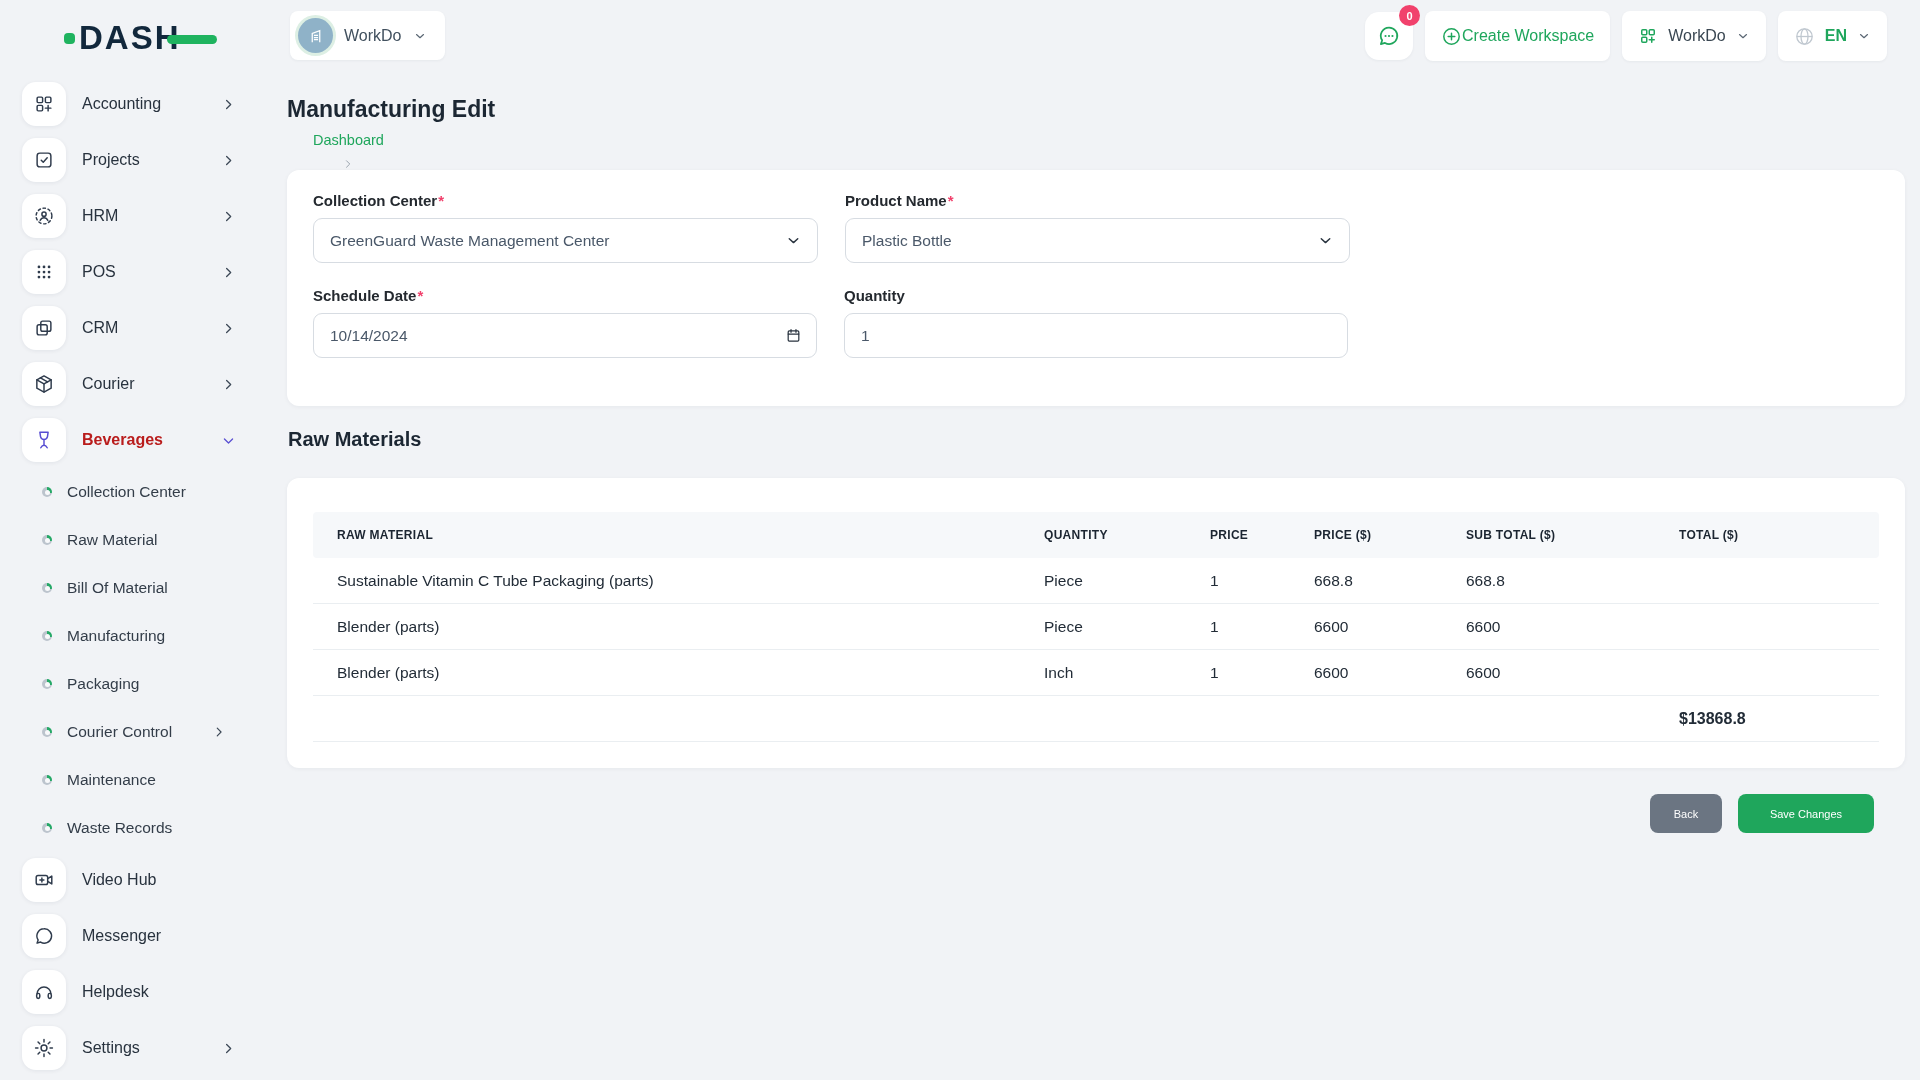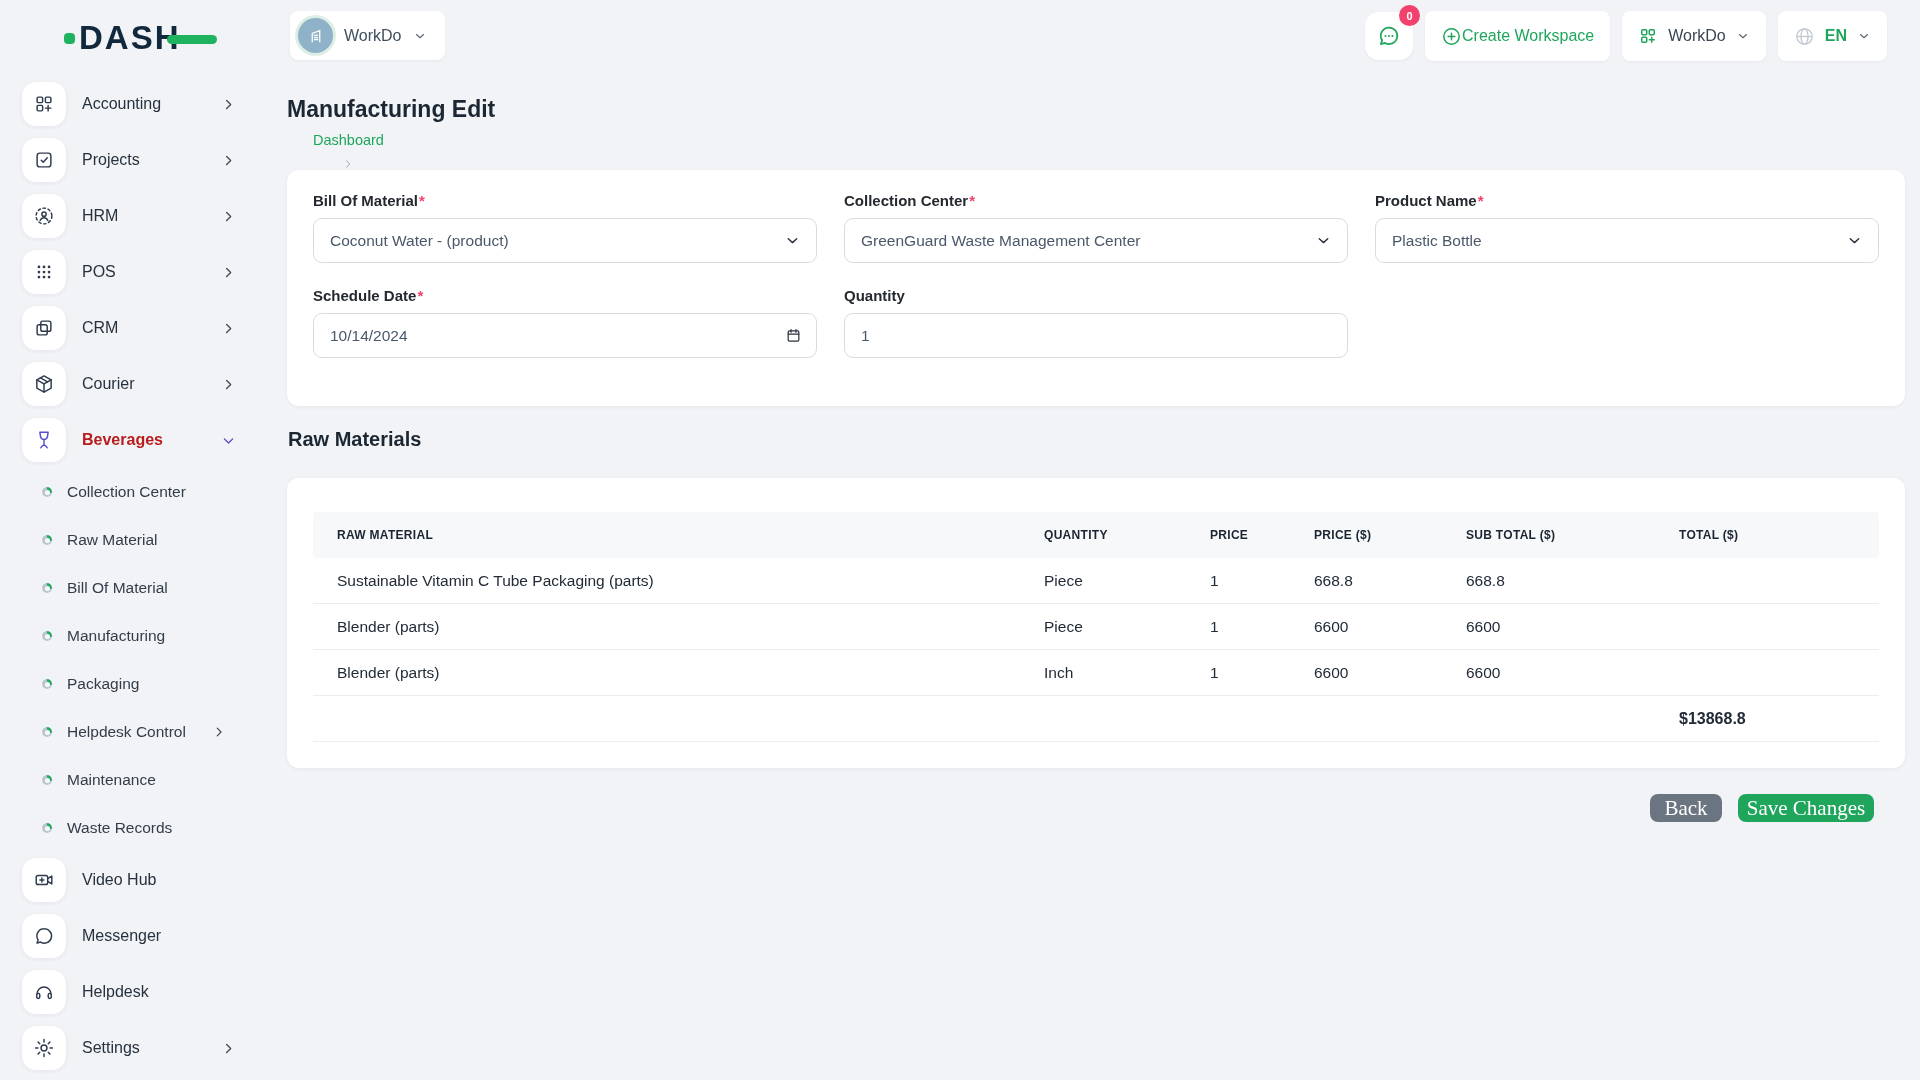--- a/index.html
+++ b/index.html
@@ -81,21 +81,21 @@
   .grid-row { display:grid; grid-template-columns:707px 166px 104px 152px 213px 224px; align-items:center; }
   .grid-row > div { padding-left:24px; }
   .thead { height:46px; background:#f6f8fa; border-radius:4px; }
   .thead > div { font-size:12px; font-weight:700; color:#1b2531; letter-spacing:.3px; }
   .trow { height:46px; border-bottom:1px solid #eaeef1; }
   .trow > div { font-size:15.5px; color:#222c37; }
   .trow-total { height:46px; border-bottom:1px solid #eaeef1; }
   .trow-total > div { font-size:16px; font-weight:600; color:#222c37; }
 
   .actions { position:absolute; top:794px; left:1650px; display:flex; gap:16px; }
-  .btn { height:28px; border:none; border-radius:8px; font-family:Liberation Serif, serif; font-size:21px; color:#fff; cursor:pointer; }
+  .btn { height:39px; border:none; border-radius:8px; font-family:Liberation Sans, sans-serif; font-size:11px; color:#fff; cursor:pointer; }
   .btn-back { width:72px; background:#6b7582; }
   .btn-save { width:136px; background:#1fa65c; }
 </style>
 </head>
 <body>
 
 <div class="topbar">
   <div class="logo">
     <span class="logo-dot"></span>
     <span class="logo-text">DASH</span>
@@ -286,21 +286,21 @@
   <div class="sub-item">
     <span class="bullet"></span>
     <span class="sub-label">Manufacturing</span>
   </div>
   <div class="sub-item">
     <span class="bullet"></span>
     <span class="sub-label">Packaging</span>
   </div>
   <div class="sub-item">
     <span class="bullet"></span>
-    <span class="sub-label">Helpdesk Control</span>
+    <span class="sub-label">Courier Control</span>
     <svg class="sub-chev" viewBox="0 0 24 24">
         <path d="M9 5.5L15.5 12 9 18.5"></path>
       </svg>
   </div>
   <div class="sub-item">
     <span class="bullet"></span>
     <span class="sub-label">Maintenance</span>
   </div>
   <div class="sub-item">
     <span class="bullet"></span>
@@ -356,29 +356,20 @@
 <div class="breadcrumb">
   <span class="bc-home">Dashboard</span>
   <svg class="bc-sep" viewBox="0 0 24 24">
       <path d="M9 5.5L15.5 12 9 18.5"></path>
     </svg>
   <span class="bc-current">Manufacturing Edit</span>
 </div>
 
 <div class="card form-card">
   <div class="form-row">
-    <div class="field">
-      <div class="field-label"><span>Bill Of Material</span><span class="req">*</span></div>
-      <div class="select">
-        <span class="select-value">Coconut Water - (product)</span>
-        <svg class="select-chev" viewBox="0 0 24 24">
-            <path d="M6 9.5l6 5.5 6-5.5"></path>
-          </svg>
-      </div>
-    </div>
     <div class="field">
       <div class="field-label"><span>Collection Center</span><span class="req">*</span></div>
       <div class="select">
         <span class="select-value">GreenGuard Waste Management Center</span>
         <svg class="select-chev" viewBox="0 0 24 24">
             <path d="M6 9.5l6 5.5 6-5.5"></path>
           </svg>
       </div>
     </div>
     <div class="field">

